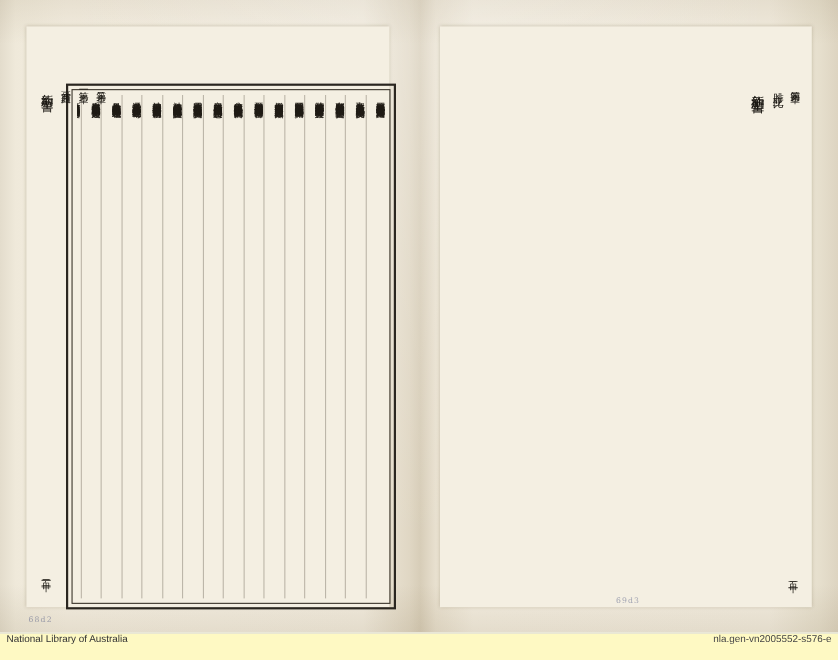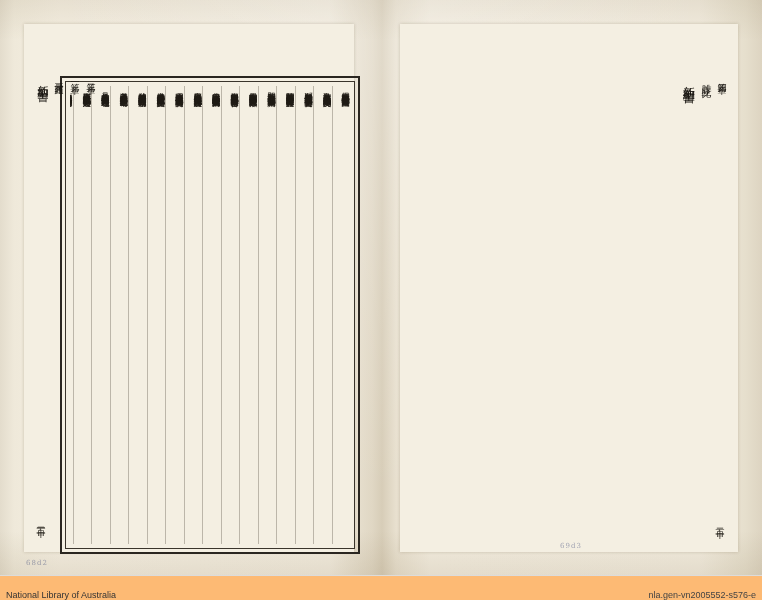--- a/index.html
+++ b/index.html
@@ -151,24 +151,24 @@
     letter-spacing: 1px;
   }
   #stamp-left  { left: 26px; bottom: 8px; }
   #stamp-right { left: 560px; bottom: 25px; }
 
   
   #credit {
     position: relative;
     width: 762px;
     height: 25px;
-    background: #fdba74;
+    background: #fef9c3;
     border-top: 1px solid #dcdcdc;
     display: flex;
-    align-items: flex-end;
+    align-items: flex-start;
     justify-content: space-between;
     padding: 0 6px;
     box-sizing: border-box;
     font-family: "Liberation Sans", sans-serif;
     font-size: 9px;
     color: #333333;
   }
   #credit .right { color: #444444; }
 </style>
 </head>

